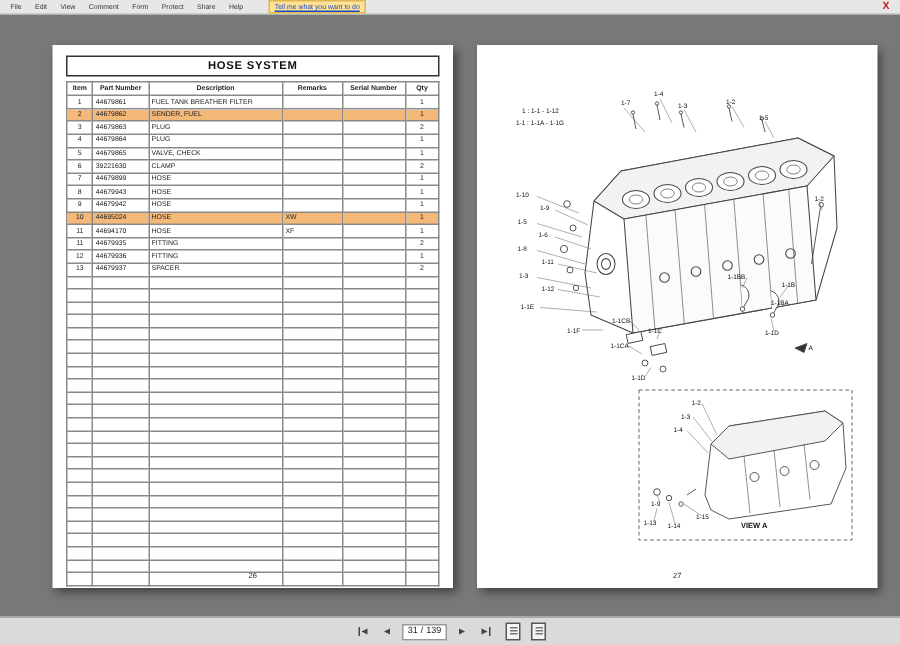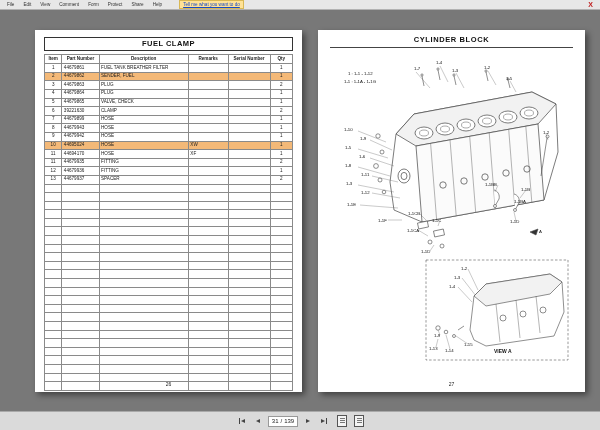--- a/index.html
+++ b/index.html
@@ -68,21 +68,21 @@
       <span class="menu-item">Help</span>
     </span>
   <span class="hint">Tell me what you want to do</span>
   <span class="close-x">X</span>
 </div>
 
 <div class="viewer">
 
   <div class="page page-left">
     <div class="fs-wrap">
-      <div class="fs-title">FUEL CLAMP</div>
+      <div class="fs-title">HOSE SYSTEM</div>
       <table>
         <colgroup>
           <col style="width:7%">
             <col style="width:15%">
             <col style="width:36%">
           <col style="width:16%">
             <col style="width:17%">
             <col style="width:9%">
         </colgroup>
         <thead>
@@ -400,21 +400,20 @@
               <td></td>
               <td></td>
             </tr>
           </tbody>
       </table>
     </div>
     <div class="page-num">26</div>
   </div>
 
   <div class="page page-right">
-    <div class="cb-title">CYLINDER BLOCK</div>
     <div class="diagram">
       <svg width="267" height="362" viewBox="0 0 267 362">
 
         <g stroke="#444" stroke-width="0.7" fill="none" stroke-linejoin="round">
           <path d="M72,152 L78,104 L96,84 L214,62 L238,74 L240,122 L226,170 L104,192 L76,180 Z" fill="#fff"></path>
           <path d="M78,104 L96,84 L214,62 L238,74 L220,94 L98,116 Z" fill="#f2f2f2"></path>
           <path d="M98,116 L220,94 L226,170 L104,192 Z" fill="#fbfbfb"></path>
           <g fill="#fff">
             <ellipse cx="106" cy="103" rx="9" ry="6"></ellipse>
               <ellipse cx="127" cy="99" rx="9" ry="6"></ellipse>

